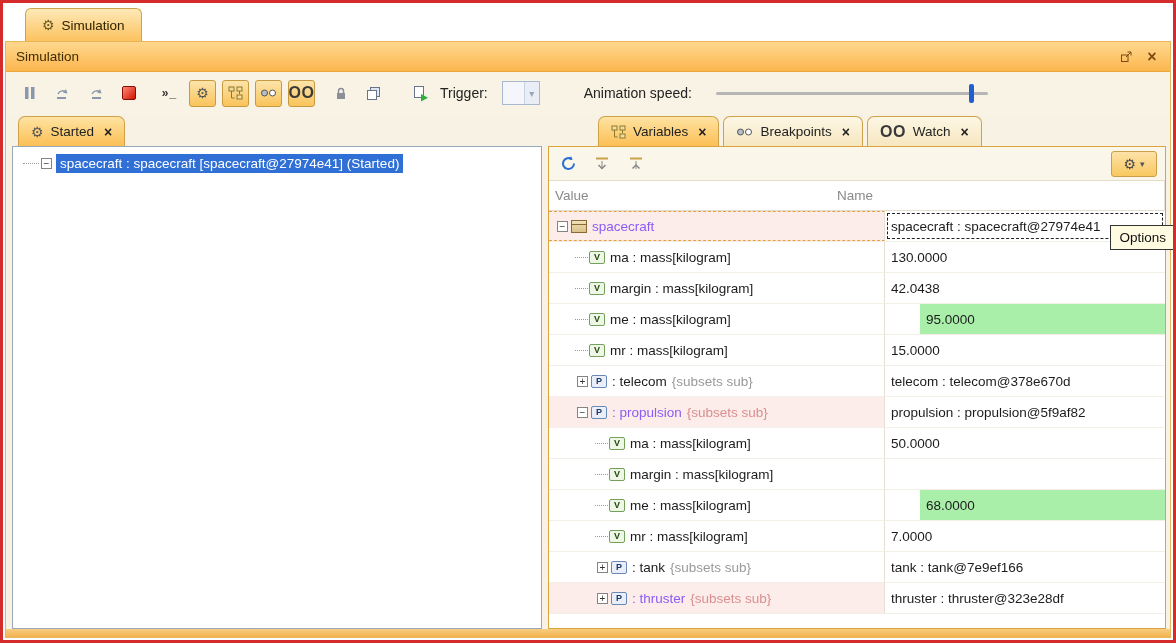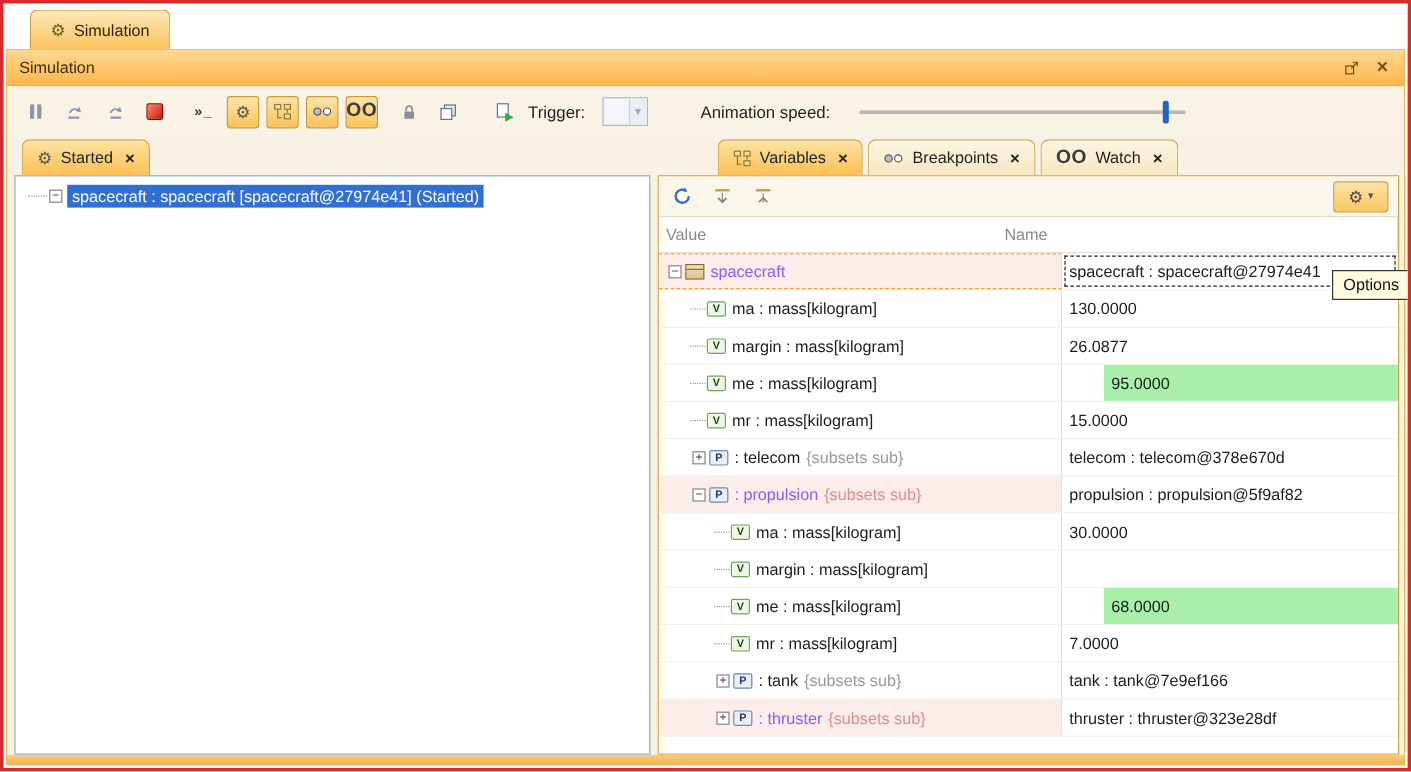--- a/index.html
+++ b/index.html
@@ -309,21 +309,21 @@
     <div class="tcell value">130.0000</div>
   </div>
             <div class="trow">
     <div class="tcell name" style="padding-left: 26px;">
       <span class="leader"></span>
 
       <span class="ticon ic-v">V</span>
       <span class="nm">margin : mass[kilogram]</span>
 
     </div>
-    <div class="tcell value">26.0877</div>
+    <div class="tcell value">42.0438</div>
   </div>
             <div class="trow">
     <div class="tcell name" style="padding-left: 26px;">
       <span class="leader"></span>
 
       <span class="ticon ic-v">V</span>
       <span class="nm">me : mass[kilogram]</span>
 
     </div>
     <div class="tcell value val-green">95.0000</div>
@@ -359,21 +359,21 @@
     <div class="tcell value">propulsion : propulsion@5f9af82</div>
   </div>
             <div class="trow">
     <div class="tcell name" style="padding-left: 46px;">
       <span class="leader"></span>
 
       <span class="ticon ic-v">V</span>
       <span class="nm">ma : mass[kilogram]</span>
 
     </div>
-    <div class="tcell value">30.0000</div>
+    <div class="tcell value">50.0000</div>
   </div>
             <div class="trow">
     <div class="tcell name" style="padding-left: 46px;">
       <span class="leader"></span>
 
       <span class="ticon ic-v">V</span>
       <span class="nm">margin : mass[kilogram]</span>
 
     </div>
   </div>

